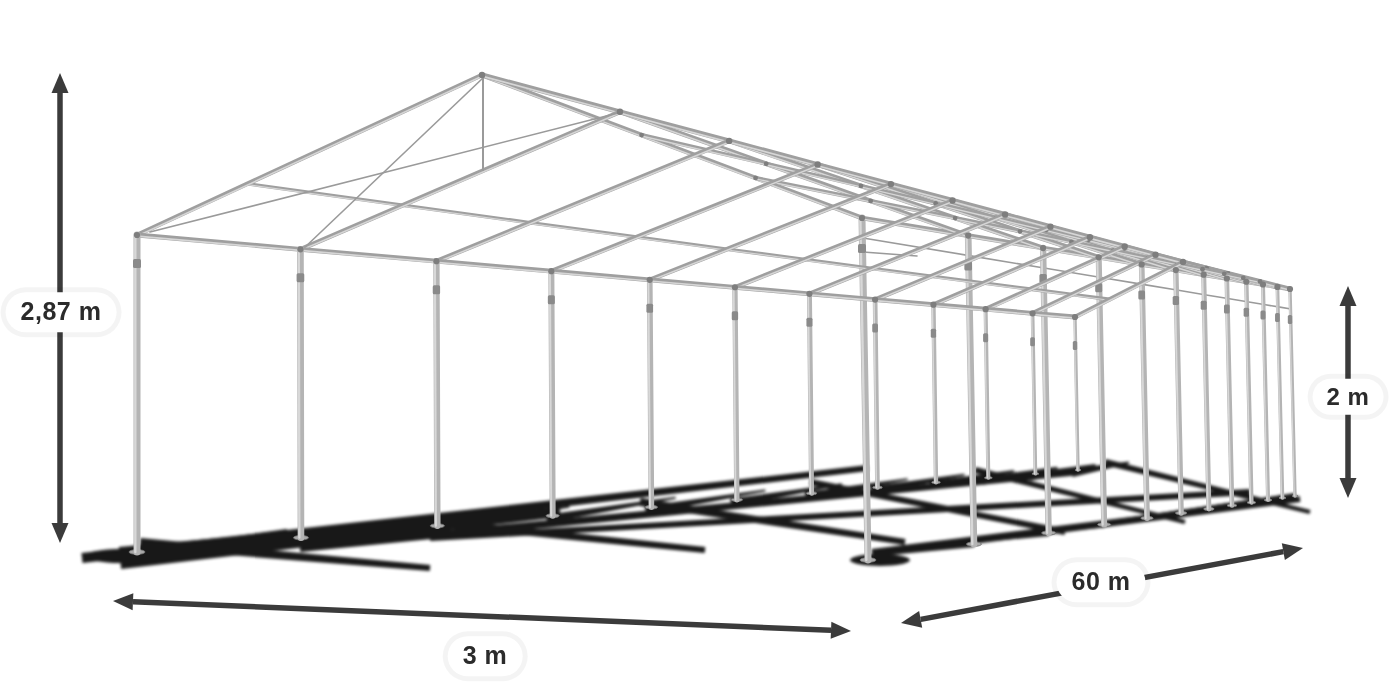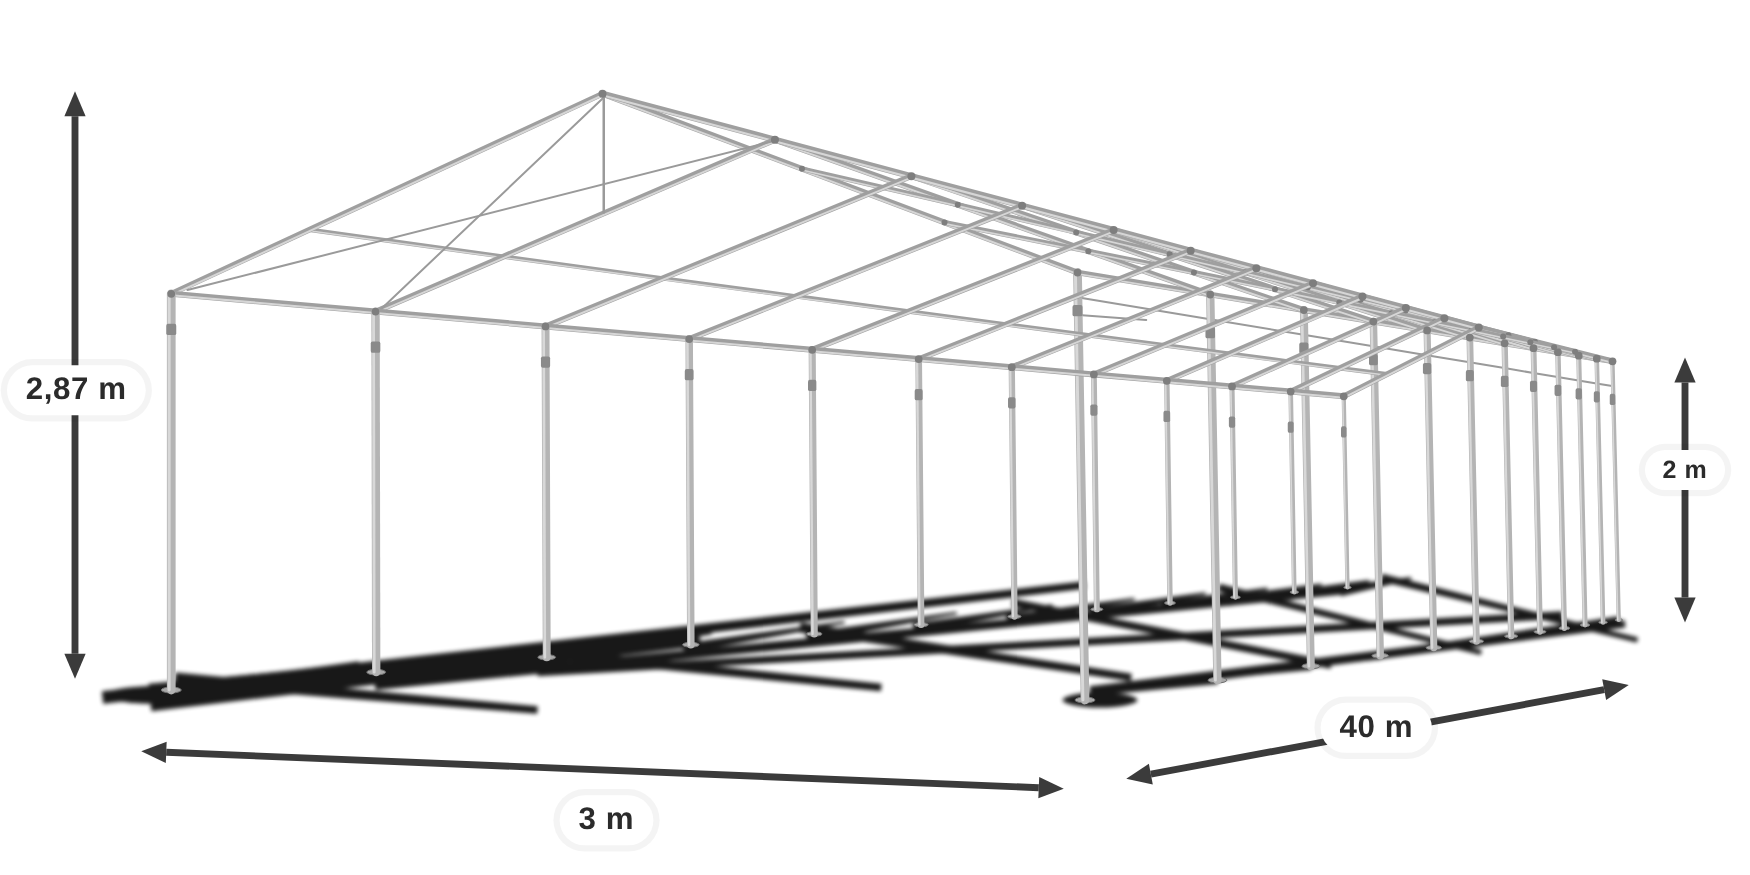--- a/index.html
+++ b/index.html
@@ -12,21 +12,21 @@
     position:absolute;transform:translate(-50%,-50%);
     background:#ffffff;border-radius:20px;
     padding:6px 15px;white-space:nowrap;
     font-weight:bold;font-size:25px;color:#2b2b2b;letter-spacing:0.5px;
     box-shadow:0 0 0 5px rgba(0,0,0,0.045);
     text-align:right;line-height:1.1;
   }
   #pill-height{left:61px;top:312px;}
   #pill-width{left:485px;top:612px;margin-top:44px;}
   #pill-length{left:1101px;top:582px;}
-  #pill-side{left:1348px;top:376px;font-size:20px;padding:5px 14px;}
+  #pill-side{left:1348px;top:397px;font-size:24px;padding:5px 14px;}
 </style>
 </head>
 <body>
 
 <div id="stage">
 
   <div id="frame-svg"><svg width="1400" height="700" viewBox="0 0 1400 700" xmlns="http://www.w3.org/2000/svg">
        <defs>
           <filter id="soft" x="-20%" y="-40%" width="140%" height="200%">
          <feGaussianBlur stdDeviation="1.6"></feGaussianBlur>
@@ -462,16 +462,16 @@
           <line x1="1348" y1="306" x2="1348" y2="478" stroke="#3b3b3b" stroke-width="5.5"></line>
           <polygon points="1348,286 1339.5,306 1356.5,306" fill="#3b3b3b" stroke-linejoin="round"></polygon>
           <polygon points="1348,498 1339.5,478 1356.5,478" fill="#3b3b3b" stroke-linejoin="round"></polygon>
         </g>
      </svg></div>
 
   <div class="dim-pill" id="pill-height">2,87 m</div>
 
   <div class="dim-pill" id="pill-width">3 m</div>
 
-  <div class="dim-pill" id="pill-length">40 m</div>
+  <div class="dim-pill" id="pill-length">60 m</div>
 
   <div class="dim-pill" id="pill-side">2 m</div>
 </div>
 
 </body></html>

